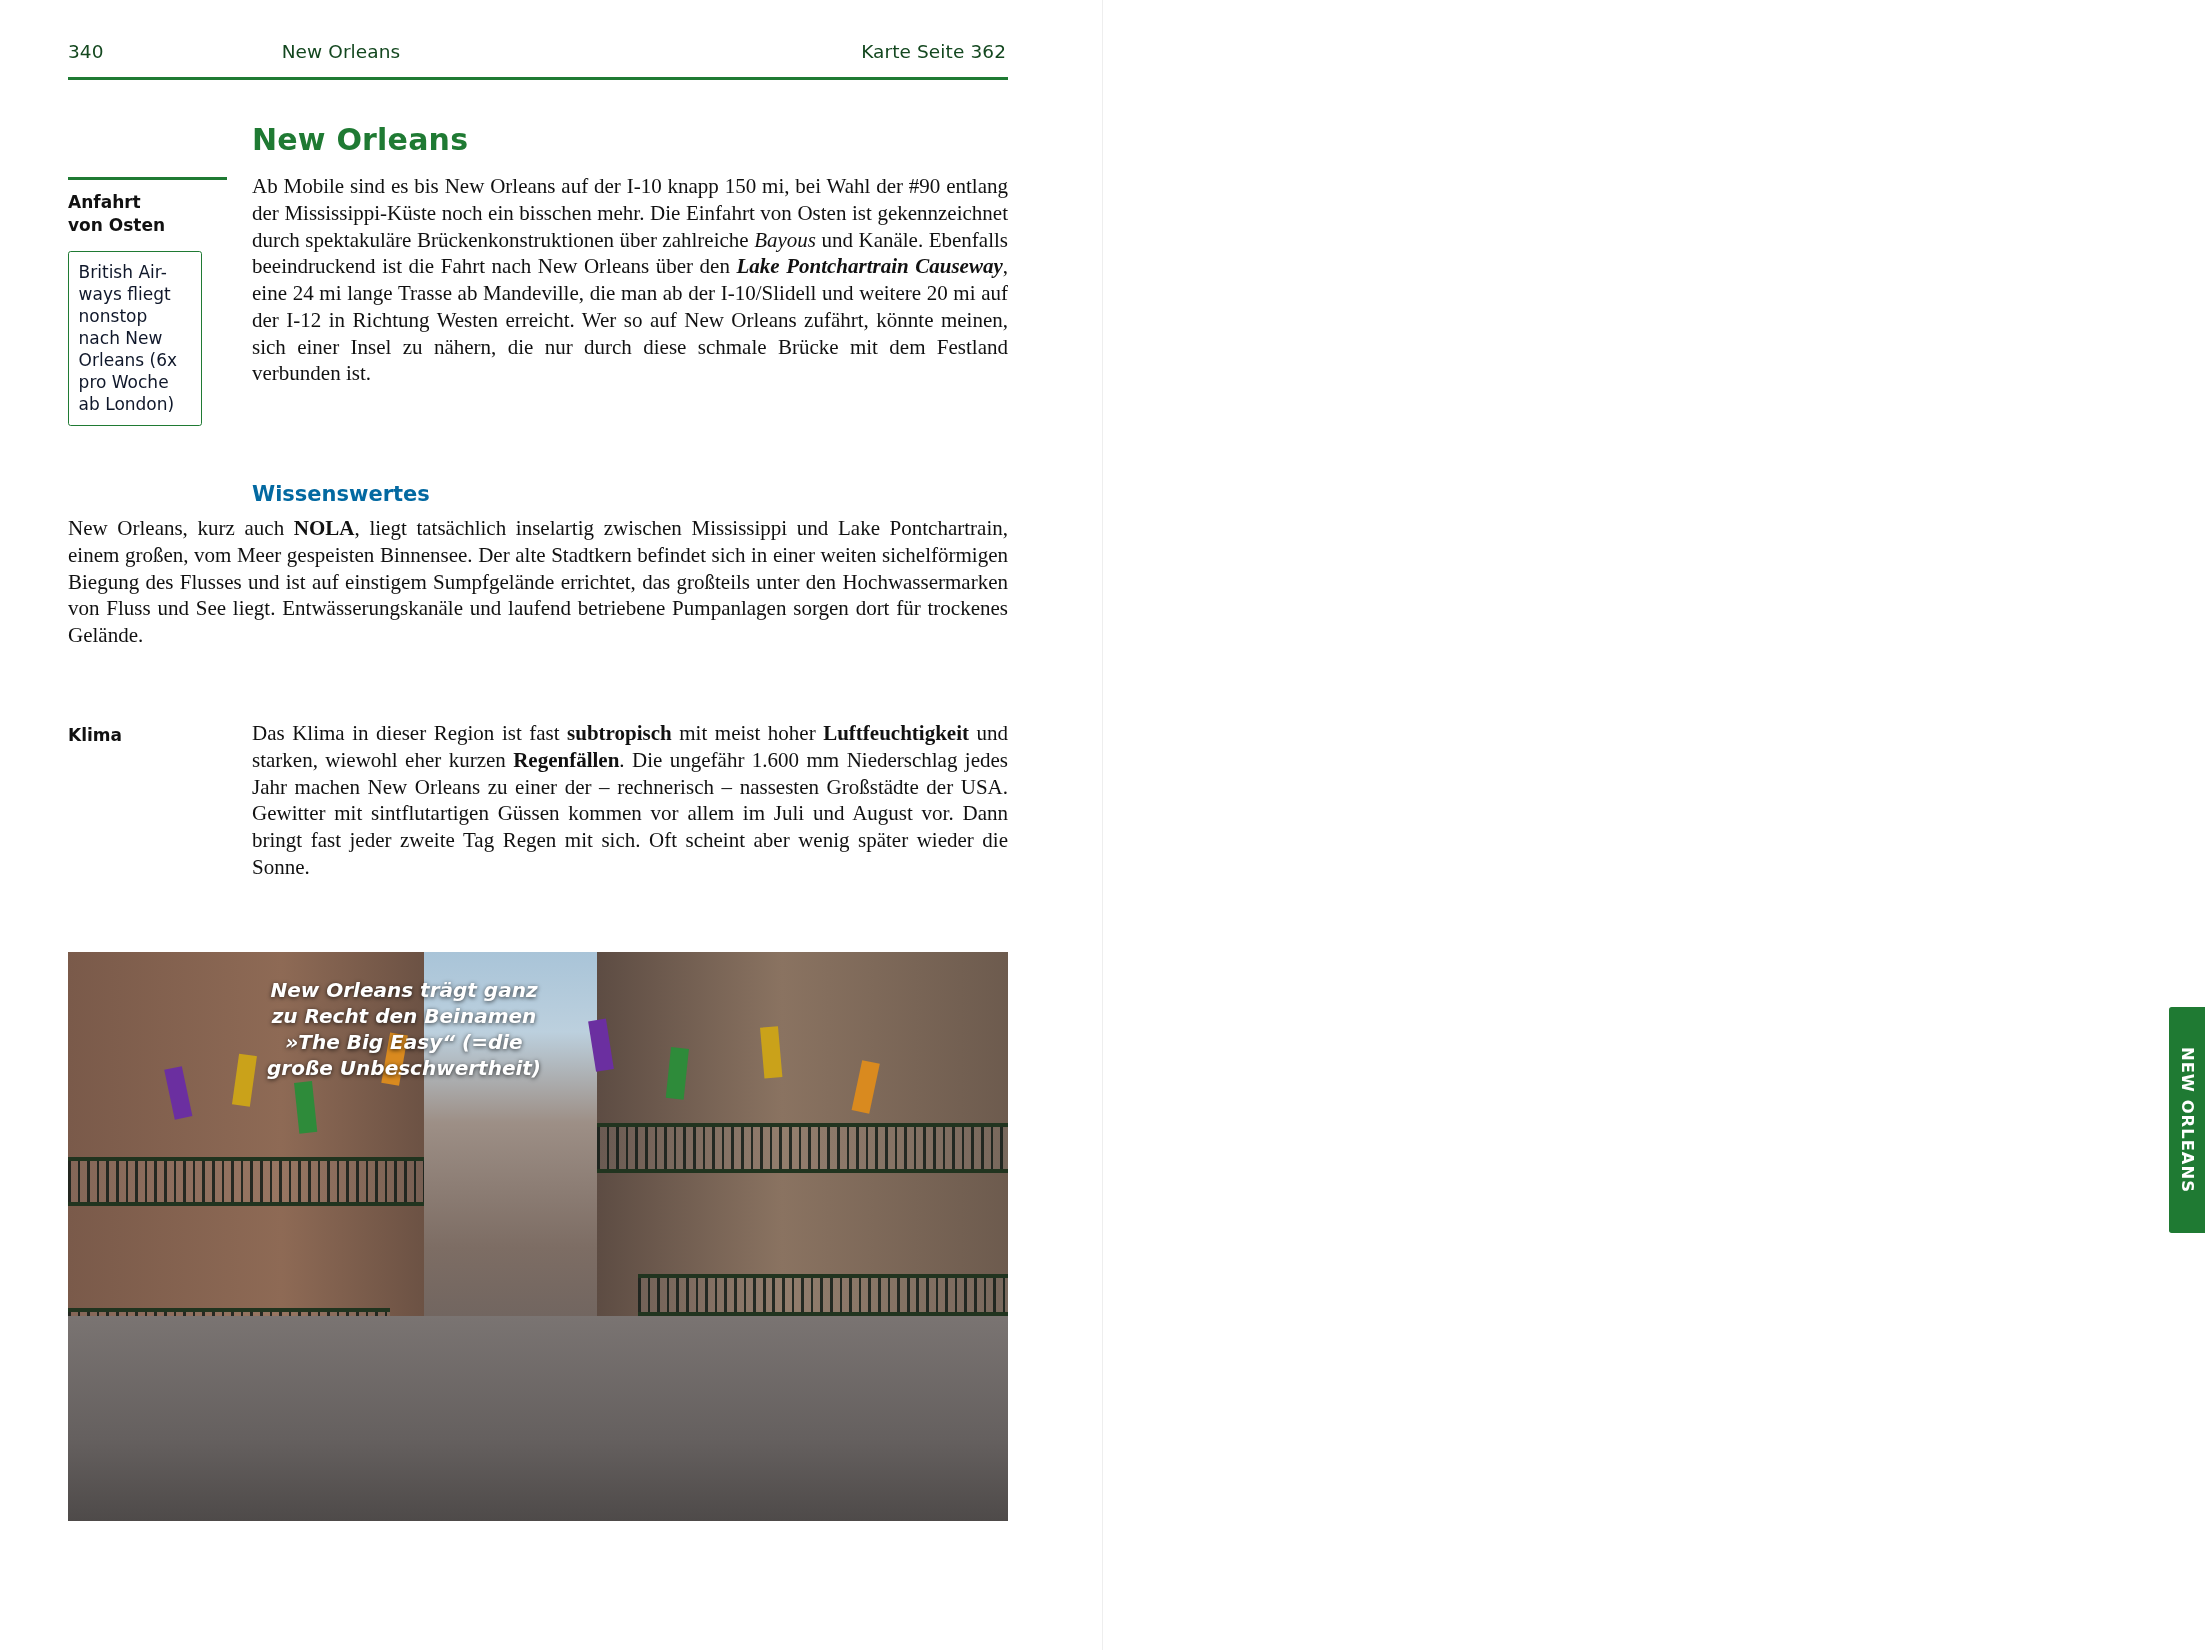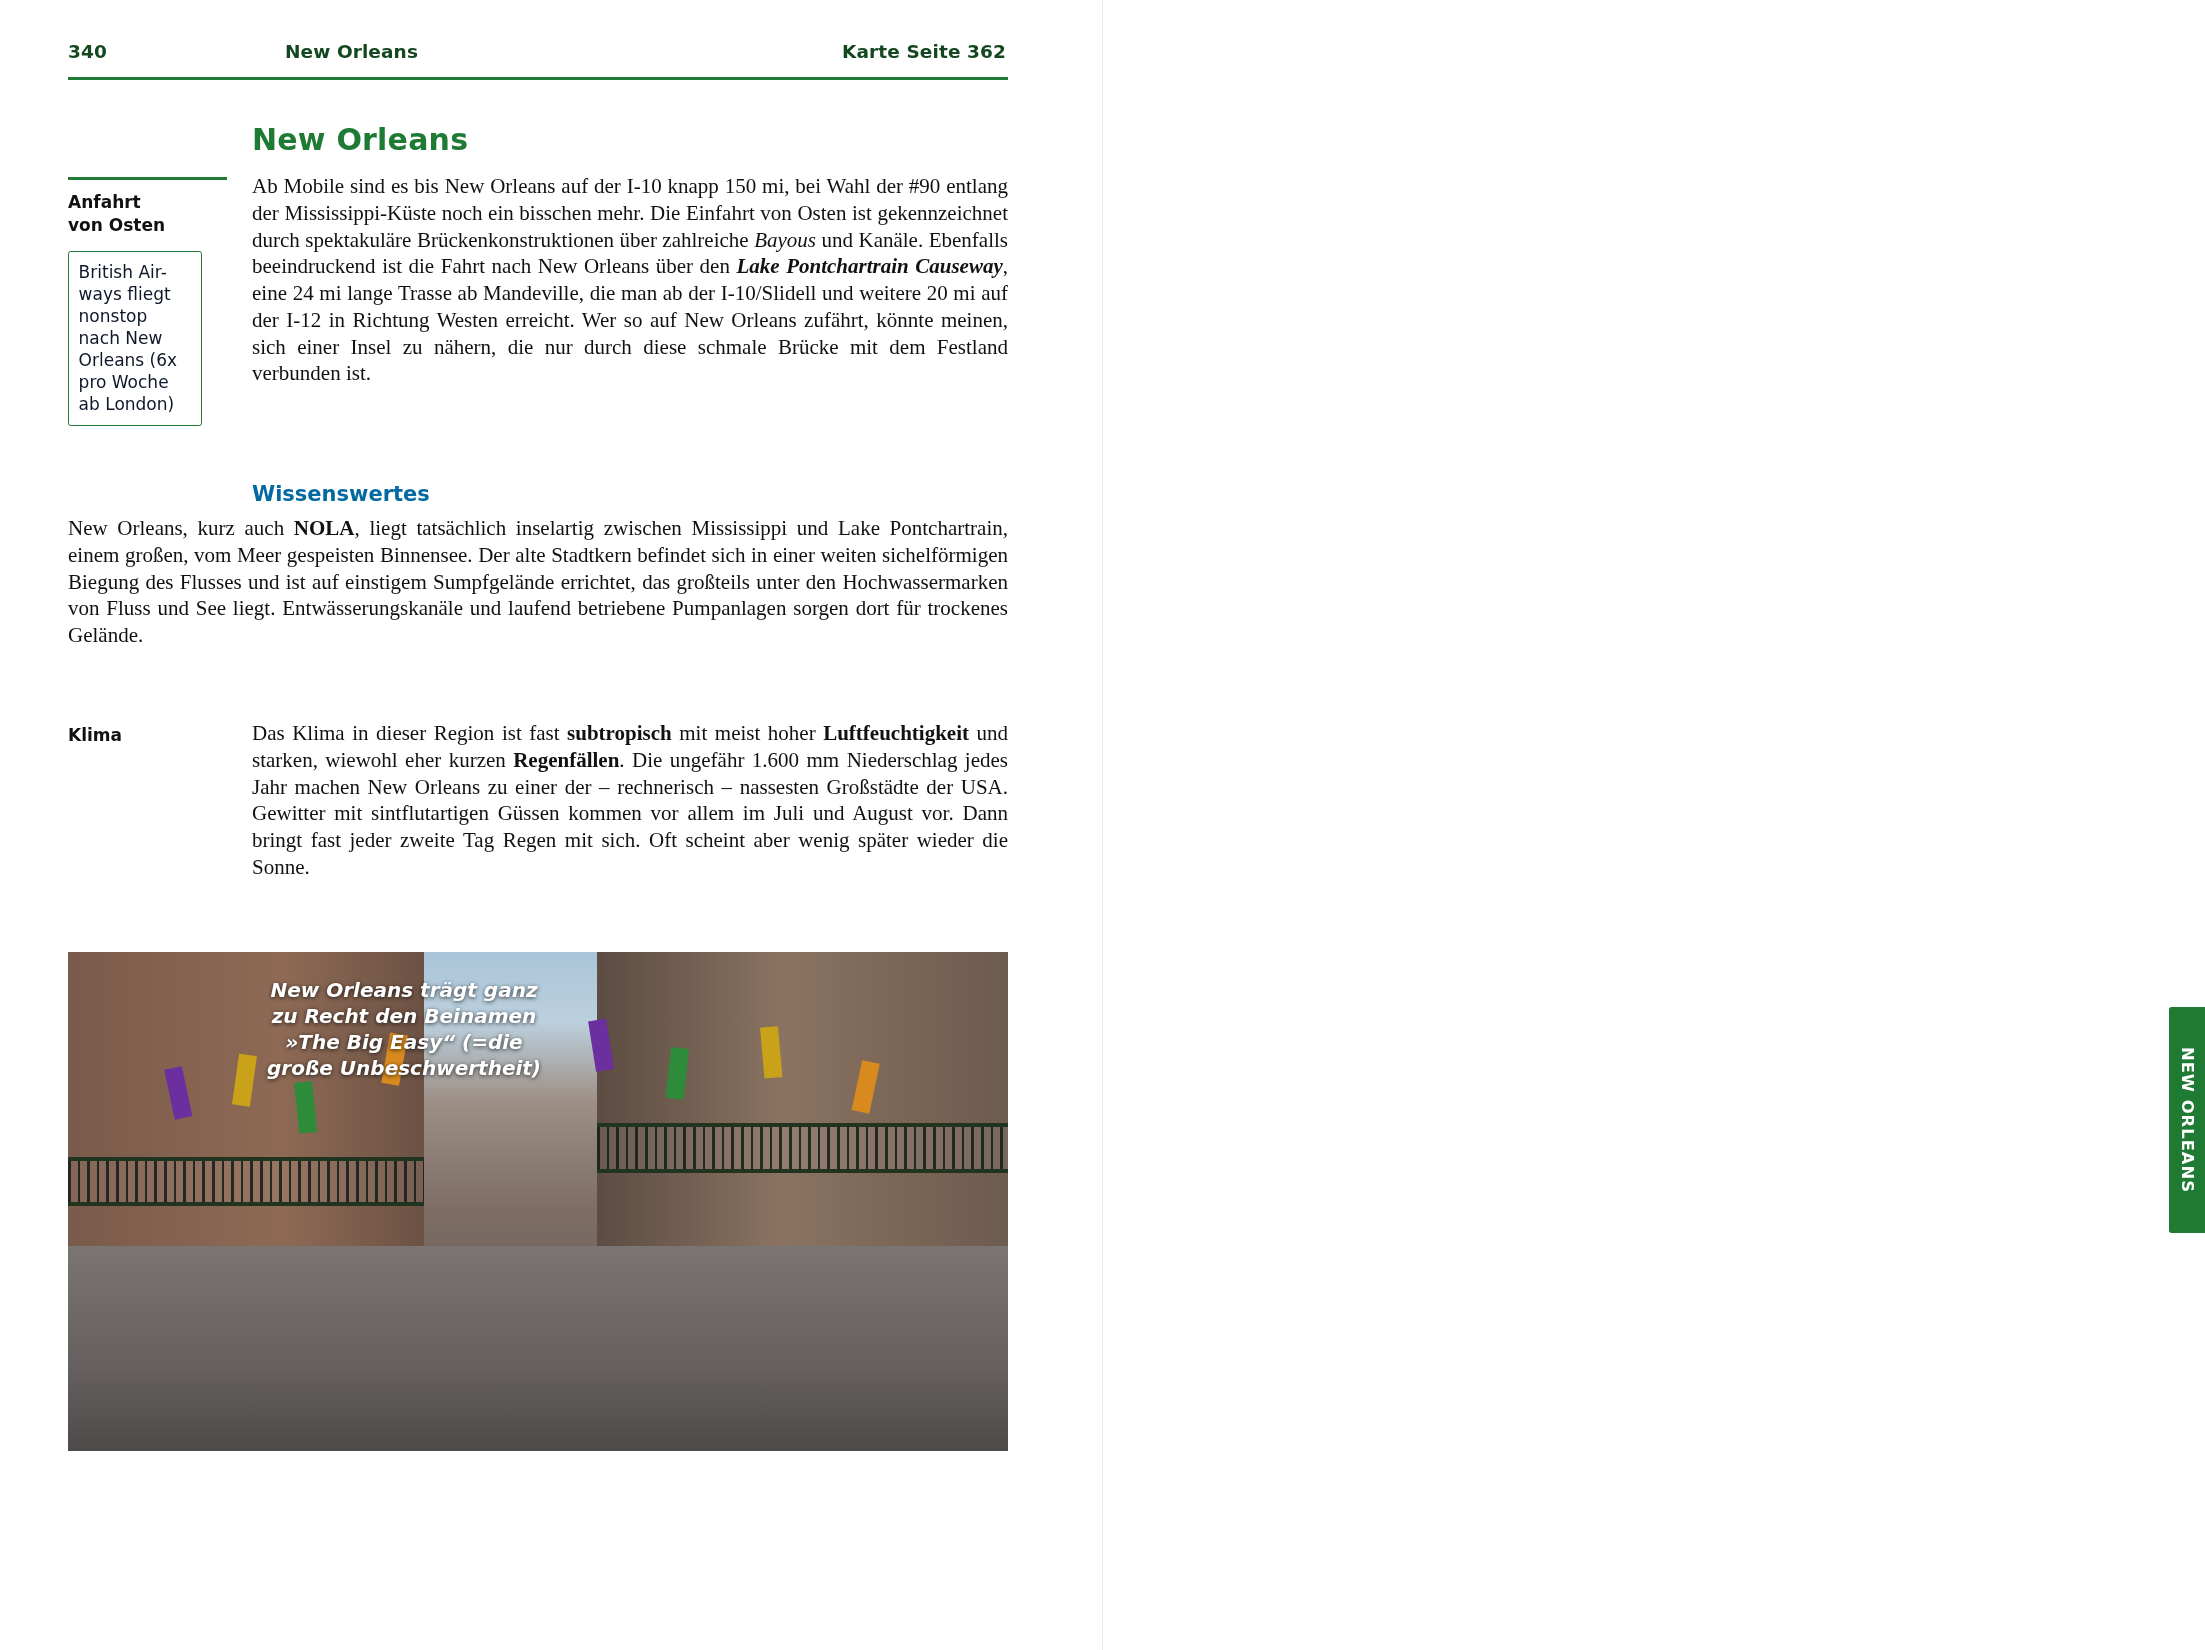--- a/index.html
+++ b/index.html
@@ -38,21 +38,21 @@
     padding: 0;
   }
 
   
   .runhead {
     position: absolute;
     display: flex;
     align-items: flex-start;
     font-family: "DejaVu Sans", sans-serif;
     font-size: 18.5px;
-    font-weight: bold;
+    font-weight: normal;
     color: #13471f;
     letter-spacing: 0.1px;
   }
   .runhead-left {
     left: 68px;
     top: 41px;
     width: 938px;
   }
   .runhead .folio {
     color: #14481f;
@@ -154,21 +154,21 @@
     font-size: 20px;
     line-height: 1.3;
     text-shadow: 0 1.4px 4.1px rgba(0,0,0,.75);
   }
 
   
   #photo-quarter {
     left: 68px;
     top: 952px;
     width: 940px;
-    height: 499px;
+    height: 569px;
     background:
       linear-gradient(to bottom,
         #a9c4d8 0%,
         #bcd0de 14%,
         #9d8f86 30%,
         #7d6d64 52%,
         #6c625e 70%,
         #55504e 100%);
   }
   #photo-quarter .street {

